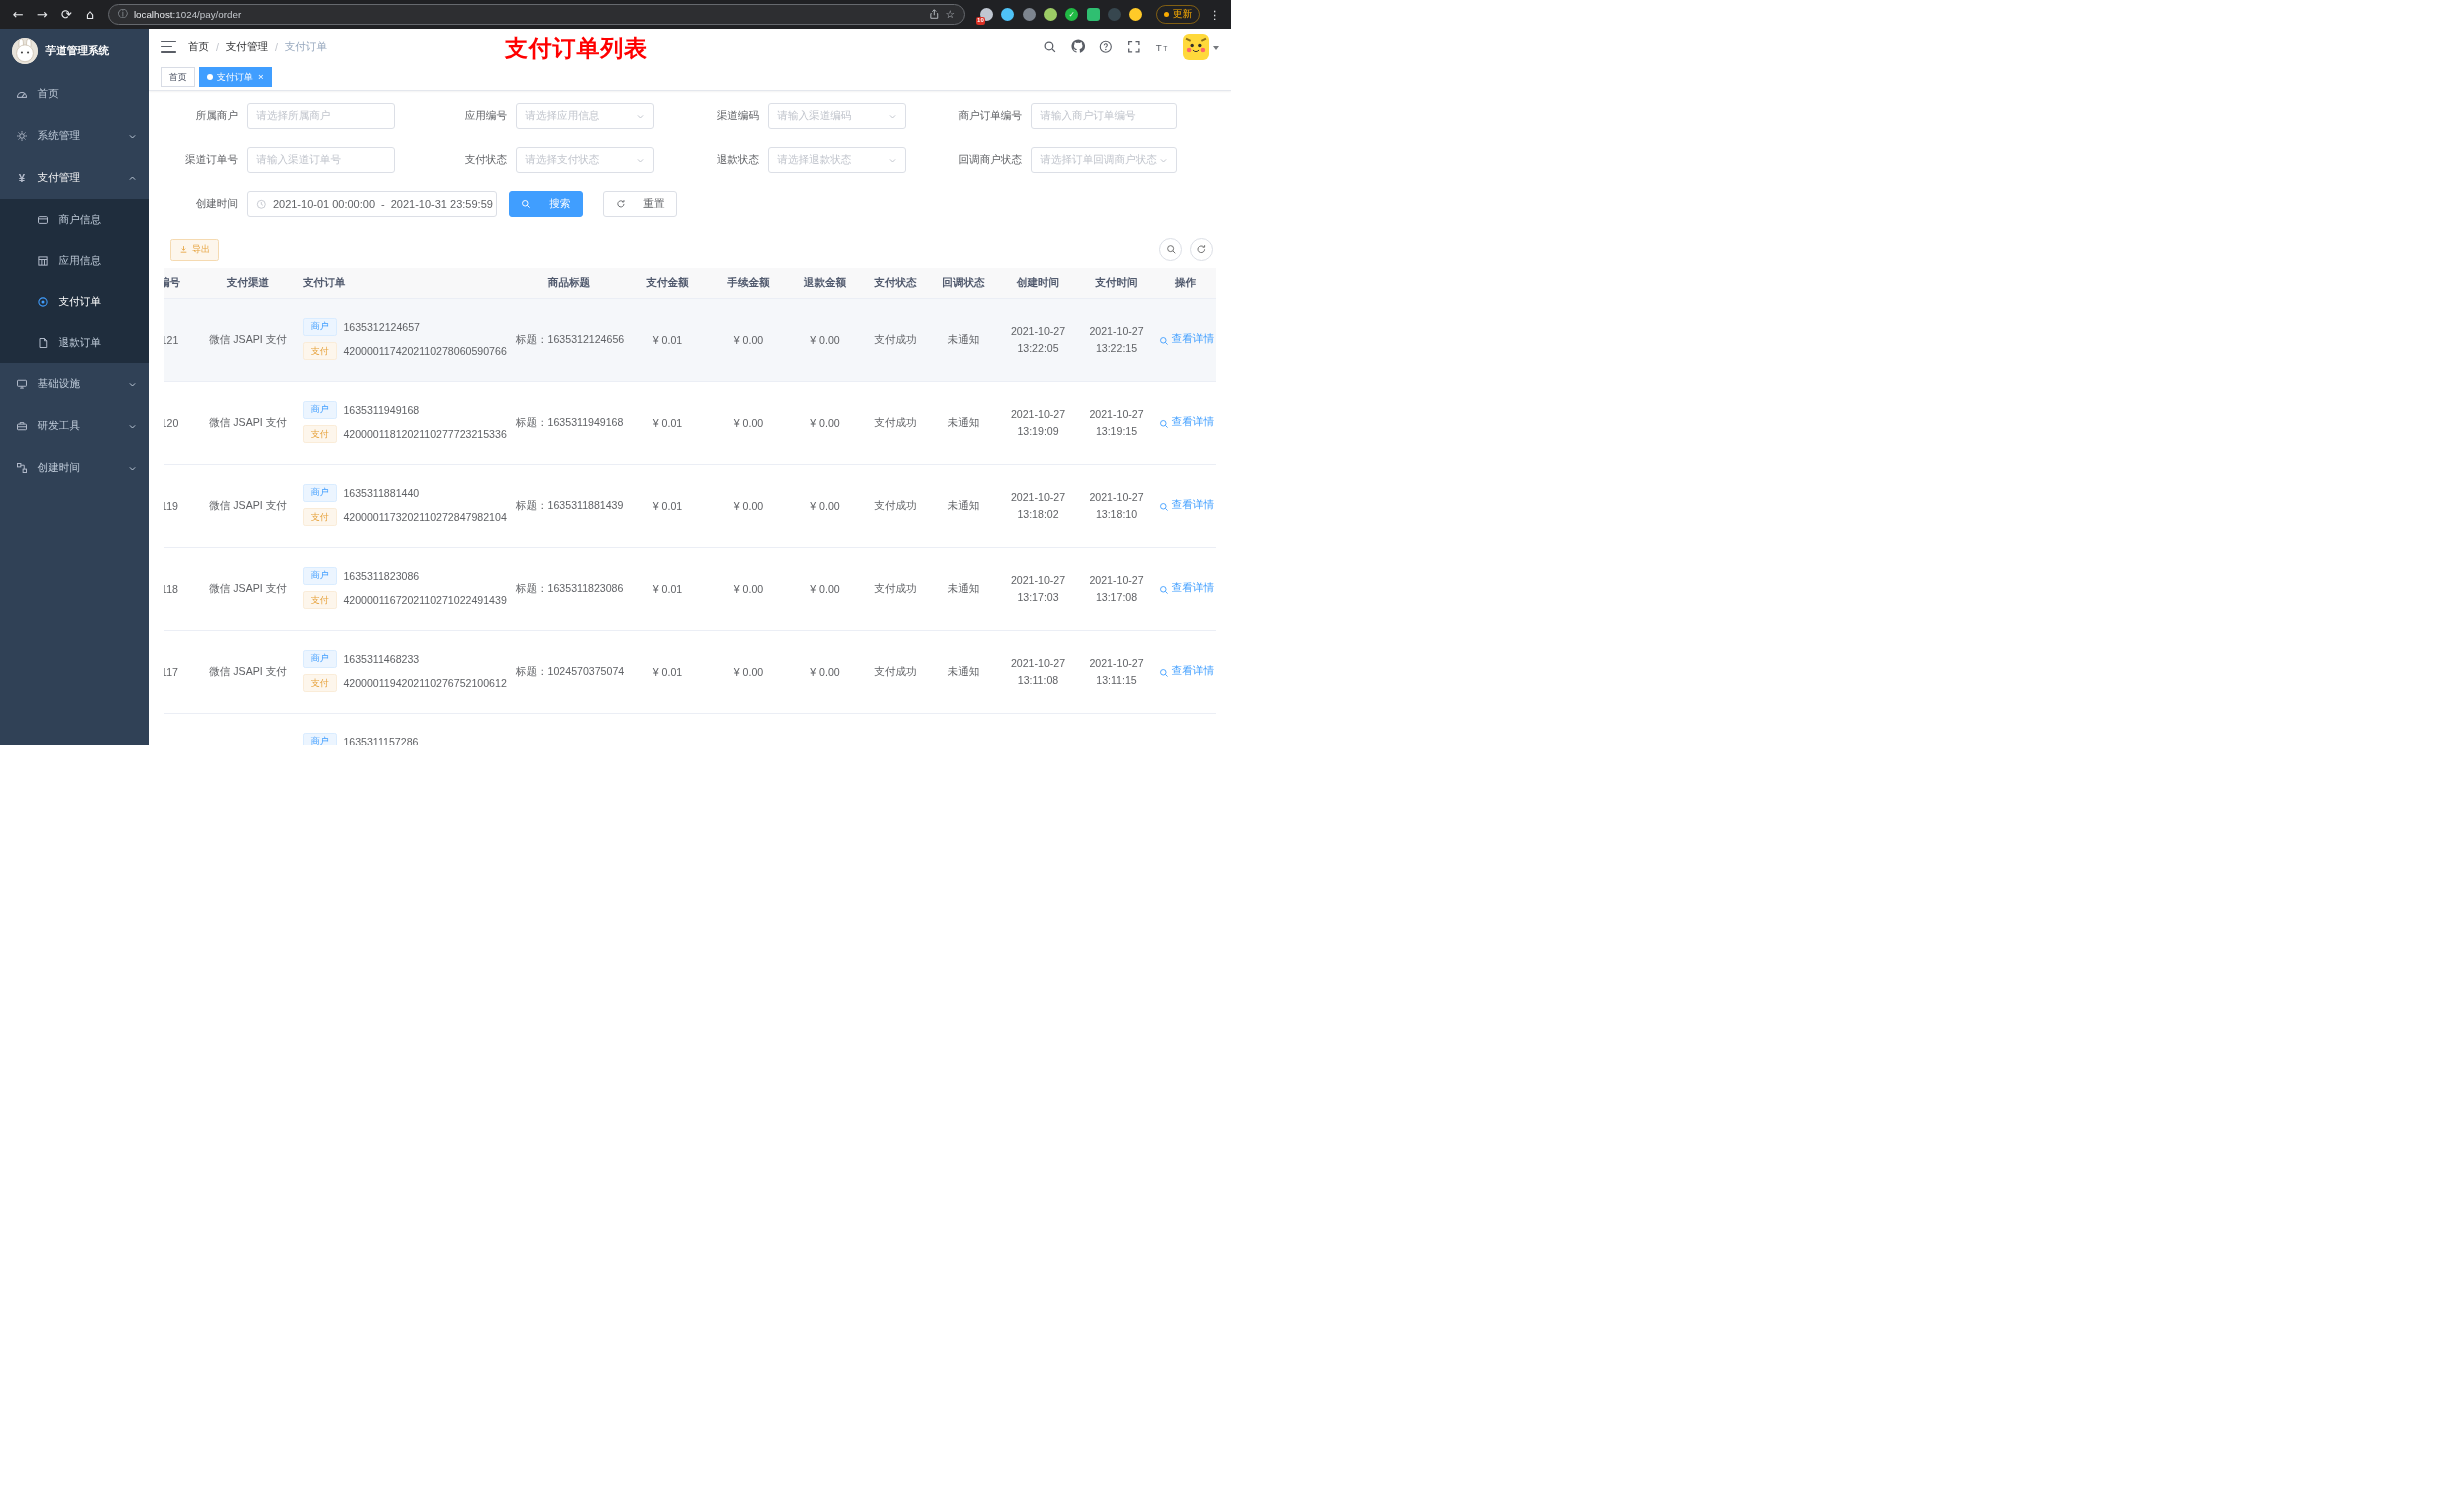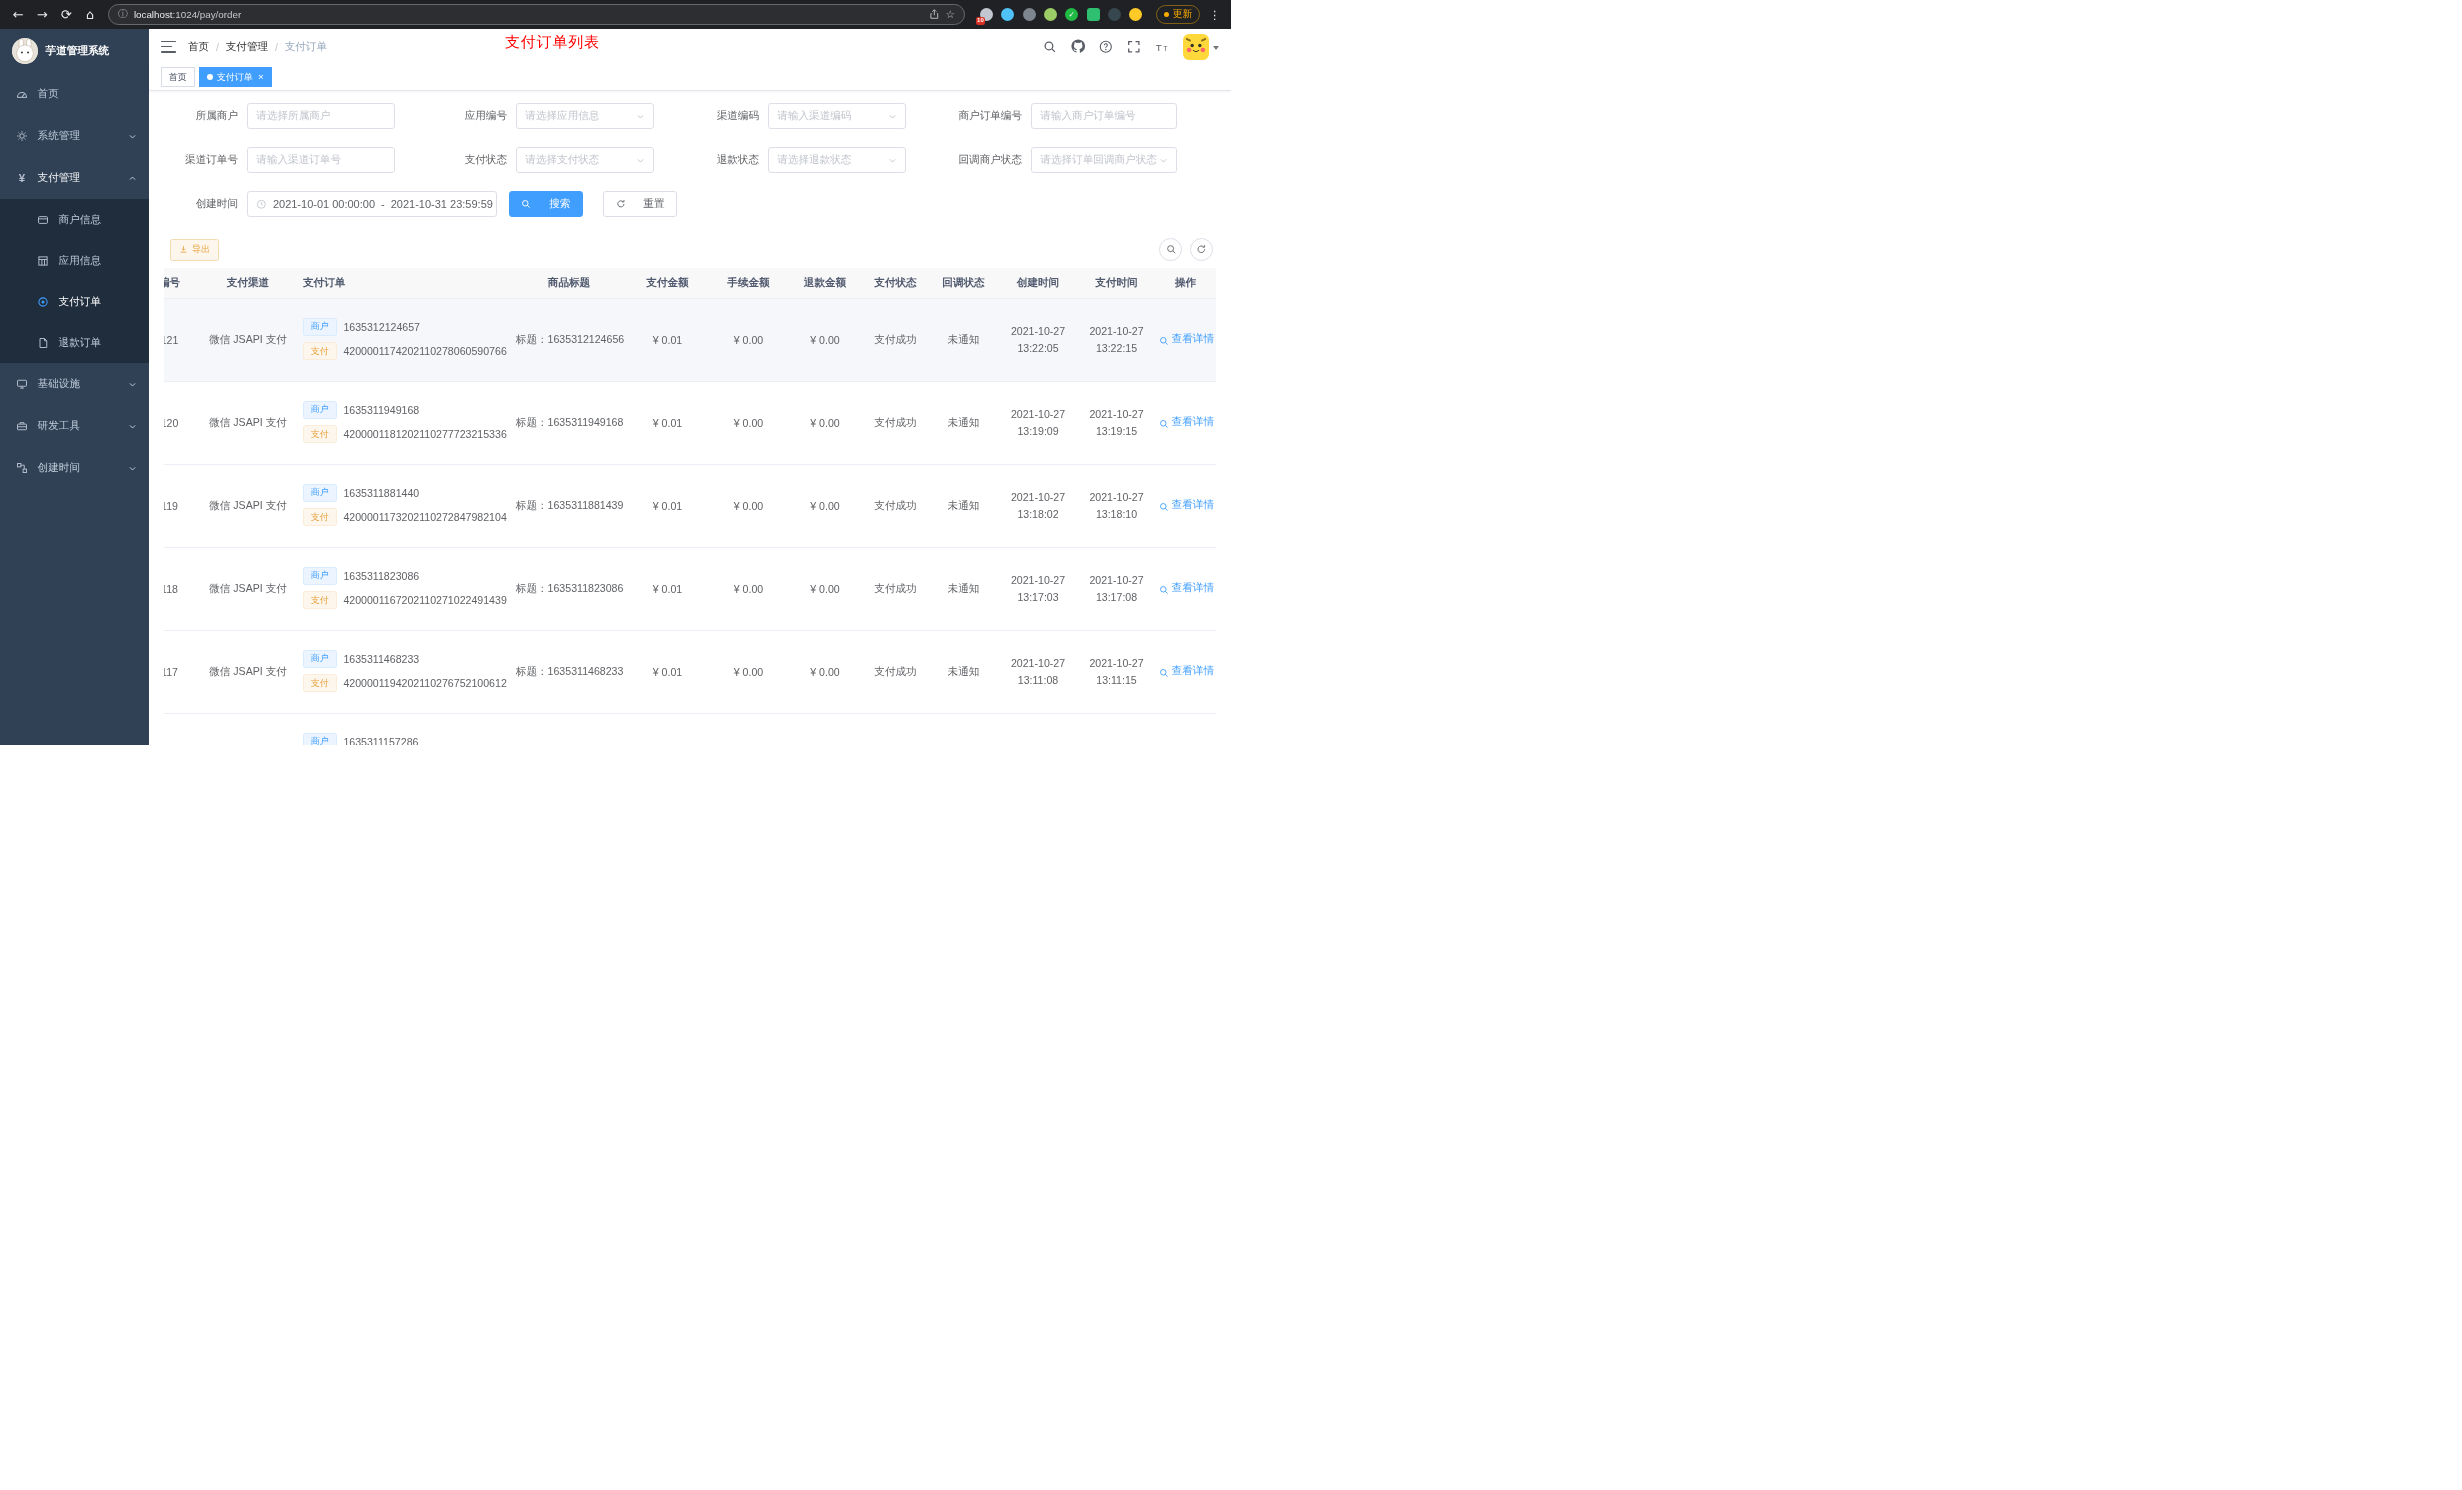--- a/index.html
+++ b/index.html
@@ -47,21 +47,21 @@
 
   
   .navbar{height:35px;display:flex;align-items:center;padding:0 12px;position:relative;flex-shrink:0}
   .hamburger{width:15px;height:12px;display:flex;flex-direction:column;justify-content:space-between;cursor:pointer;margin-right:12px}
   .hamburger i{height:1.5px;background:#5a5e66;border-radius:0.8px}
   .hamburger i:nth-child(2){width:70%}
   .breadcrumb{display:flex;align-items:center;gap:6.8px;font-size:10.6px}
   .bc-link{color:#303133;cursor:pointer}
   .bc-sep{color:#c0c4cc}
   .bc-current{color:#97a8be}
-  .anno-title{position:absolute;left:356px;top:3.8px;color:#ff0000;font-size:15px;font-weight:400;letter-spacing:0.8px}
+  .anno-title{position:absolute;left:356px;top:3.8px;color:#ff0000;font-size:23px;font-weight:700;letter-spacing:0.8px}
   .nav-right{margin-left:auto;display:flex;align-items:center;gap:13px;color:#5a5e66}
   .nicon{width:15px;height:15px;display:flex;align-items:center;justify-content:center;cursor:pointer}
   .avatar-wrap{display:flex;align-items:center;gap:4.5px;cursor:pointer}
   .avatar{width:26px;height:26px;border-radius:6px;overflow:hidden}
   .caret-down{width:0;height:0;border-left:3.8px solid transparent;border-right:3.8px solid transparent;border-top:4.5px solid #76797e;margin-top:2.3px}
 
   
   .tags-view{height:27px;display:flex;align-items:center;gap:4.5px;padding:0 12px;border-bottom:0.8px solid #e4e7ed;box-shadow:0 0.8px 2.3px rgba(0,0,0,.08);flex-shrink:0}
   .tv-tab{height:19.7px;display:inline-flex;align-items:center;gap:3.8px;padding:0 6.8px;border:0.8px solid #d8dce5;background:#fff;color:#495060;font-size:9px;cursor:pointer}
   .tv-tab.active{background:#409eff;border-color:#409eff;color:#fff}
@@ -689,21 +689,21 @@
     <td class="c-order">
       <div class="order-line">
         <span class="mini-tag tag-blue">商户</span>
         <span>1635311468233</span>
       </div>
       <div class="order-line">
         <span class="mini-tag tag-yellow">支付</span>
         <span>4200001194202110276752100612</span>
       </div>
     </td>
-    <td>标题：1635311468233</td>
+    <td>标题：1024570375074</td>
     <td>¥ 0.01</td>
     <td>¥ 0.00</td>
     <td>¥ 0.00</td>
     <td>支付成功</td>
     <td>未通知</td>
     <td class="c-date">
       <span>2021-10-27</span>
                     <span>13:11:08</span>
     </td>
     <td class="c-date">

